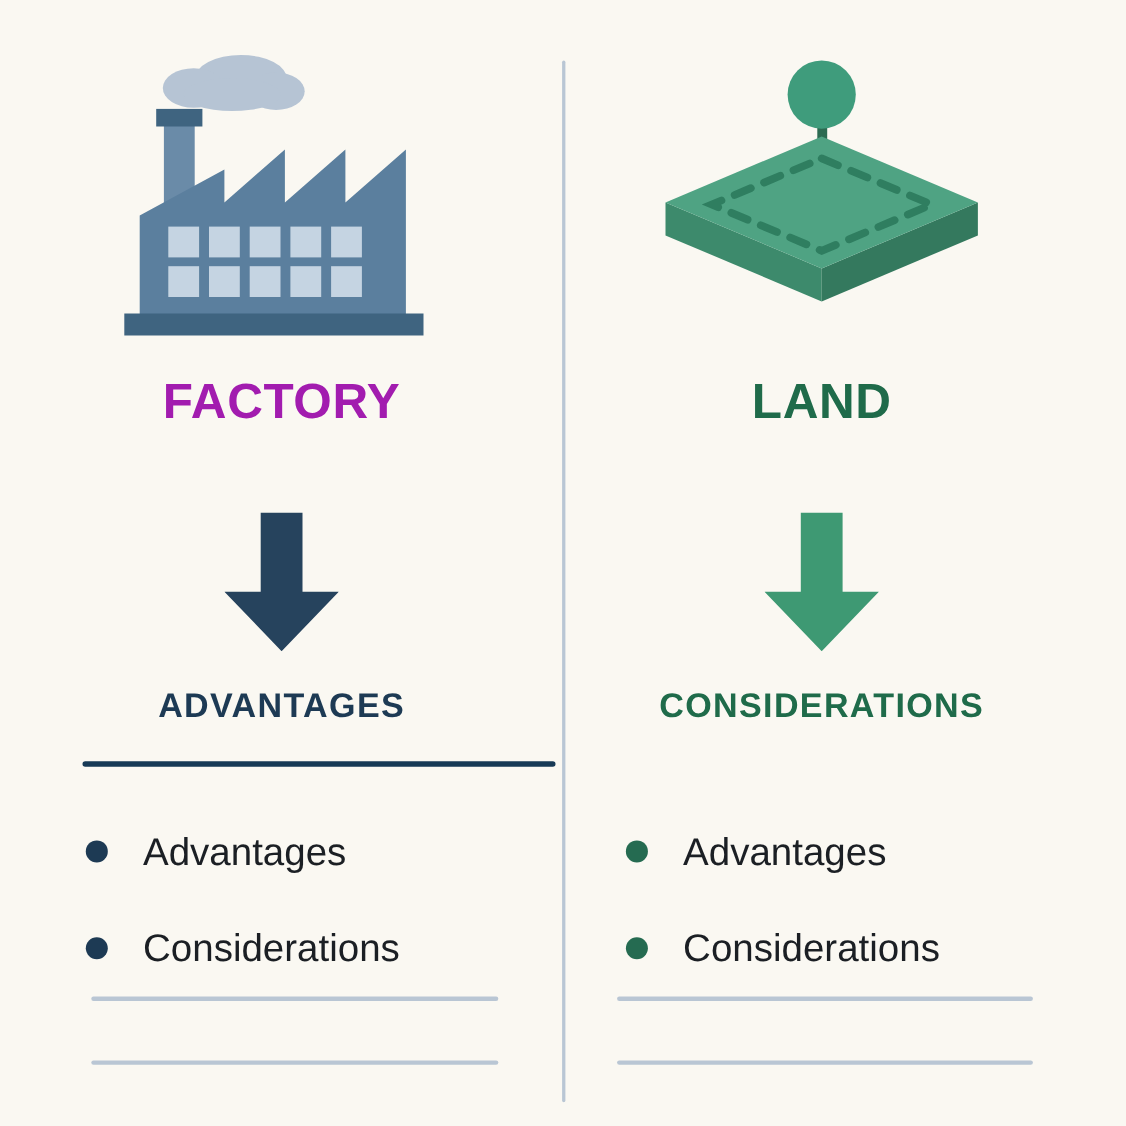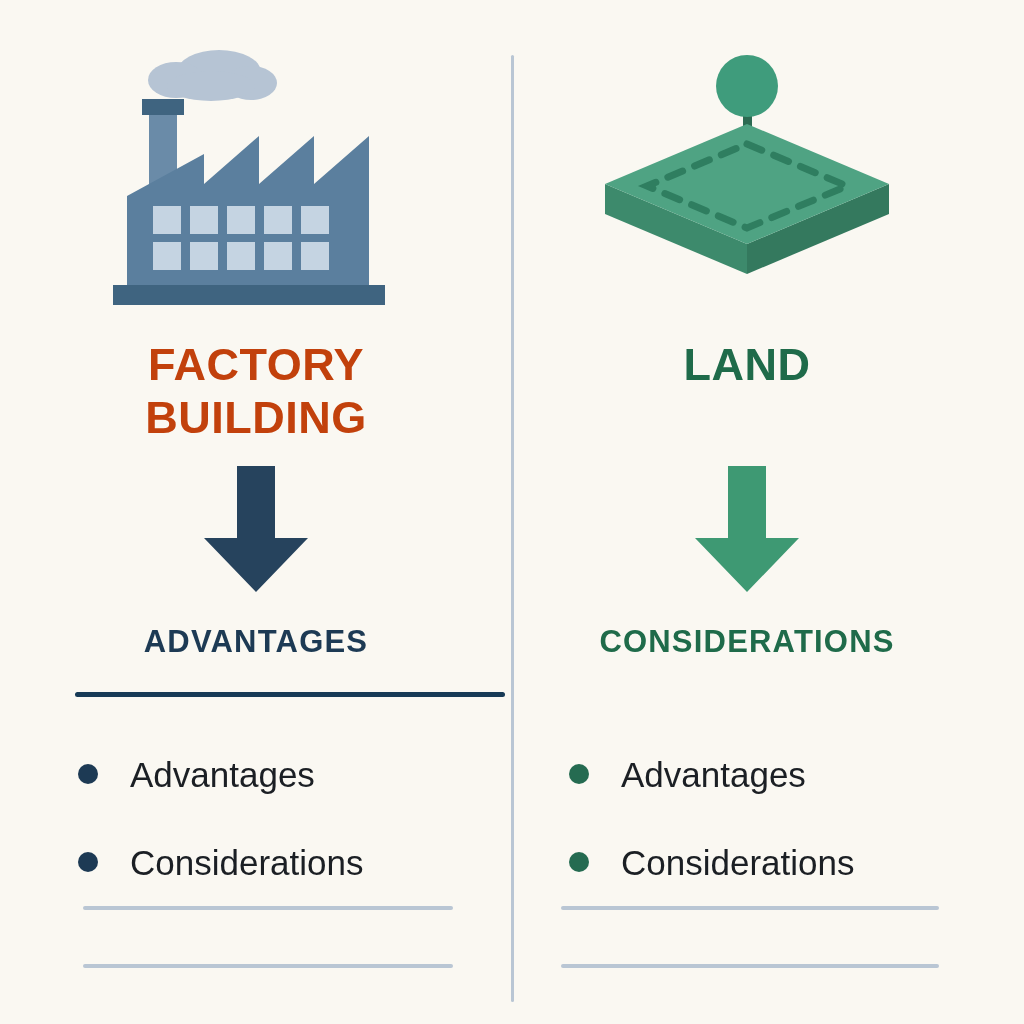--- a/index.html
+++ b/index.html
@@ -64,21 +64,21 @@
     top: 338px;
     left: 16px;
     width: 480px;
     text-align: center;
     font-size: 45px;
     font-weight: bold;
     line-height: 1.18;
     letter-spacing: 0.5px;
     text-transform: uppercase;
   }
-  .col-title.navy  { color: #c2410c; text-align: center; }
+  .col-title.navy  { color: #a21caf; text-align: center; }
   .col-title.green { color: #1f6b4a; }
 
   
   .arrow-stage {
     position: absolute;
     top: 466px;
     left: 0;
     width: 512px;
     height: 130px;
   }
@@ -191,21 +191,20 @@
           <rect x="153" y="206" width="28" height="28" fill="#c5d4e2"></rect>
           <rect x="190" y="206" width="28" height="28" fill="#c5d4e2"></rect>
         </g>
 
         <rect x="2" y="249" width="272" height="20" fill="#3f6480"></rect>
       </svg>
     </div>
 
     <div class="col-title navy">
       <div>FACTORY</div>
-      <div>BUILDING</div>
     </div>
 
     <div class="arrow-stage">
       <svg width="104" height="126" viewBox="0 0 104 126">
         <path d="M 33 0 L 71 0 L 71 72 L 104 72 L 52 126 L 0 72 L 33 72 Z" fill="#26435d"></path>
       </svg>
     </div>
 
     <div class="section-heading navy">ADVANTAGES</div>
 

